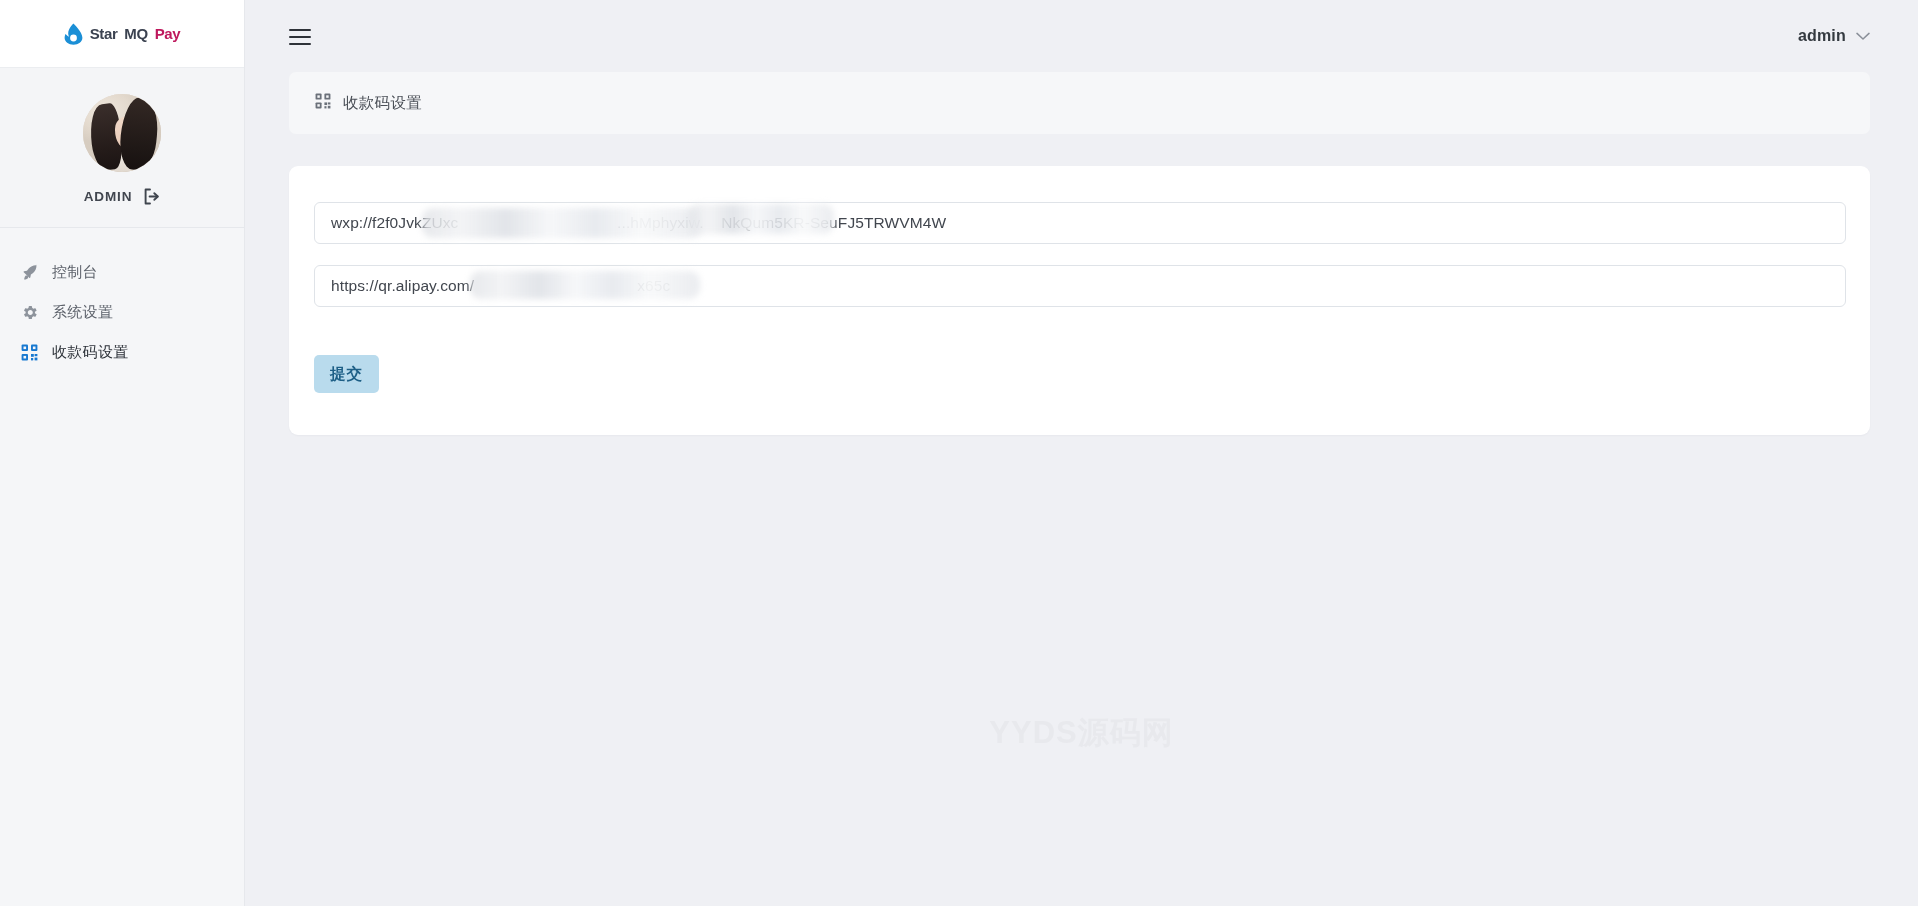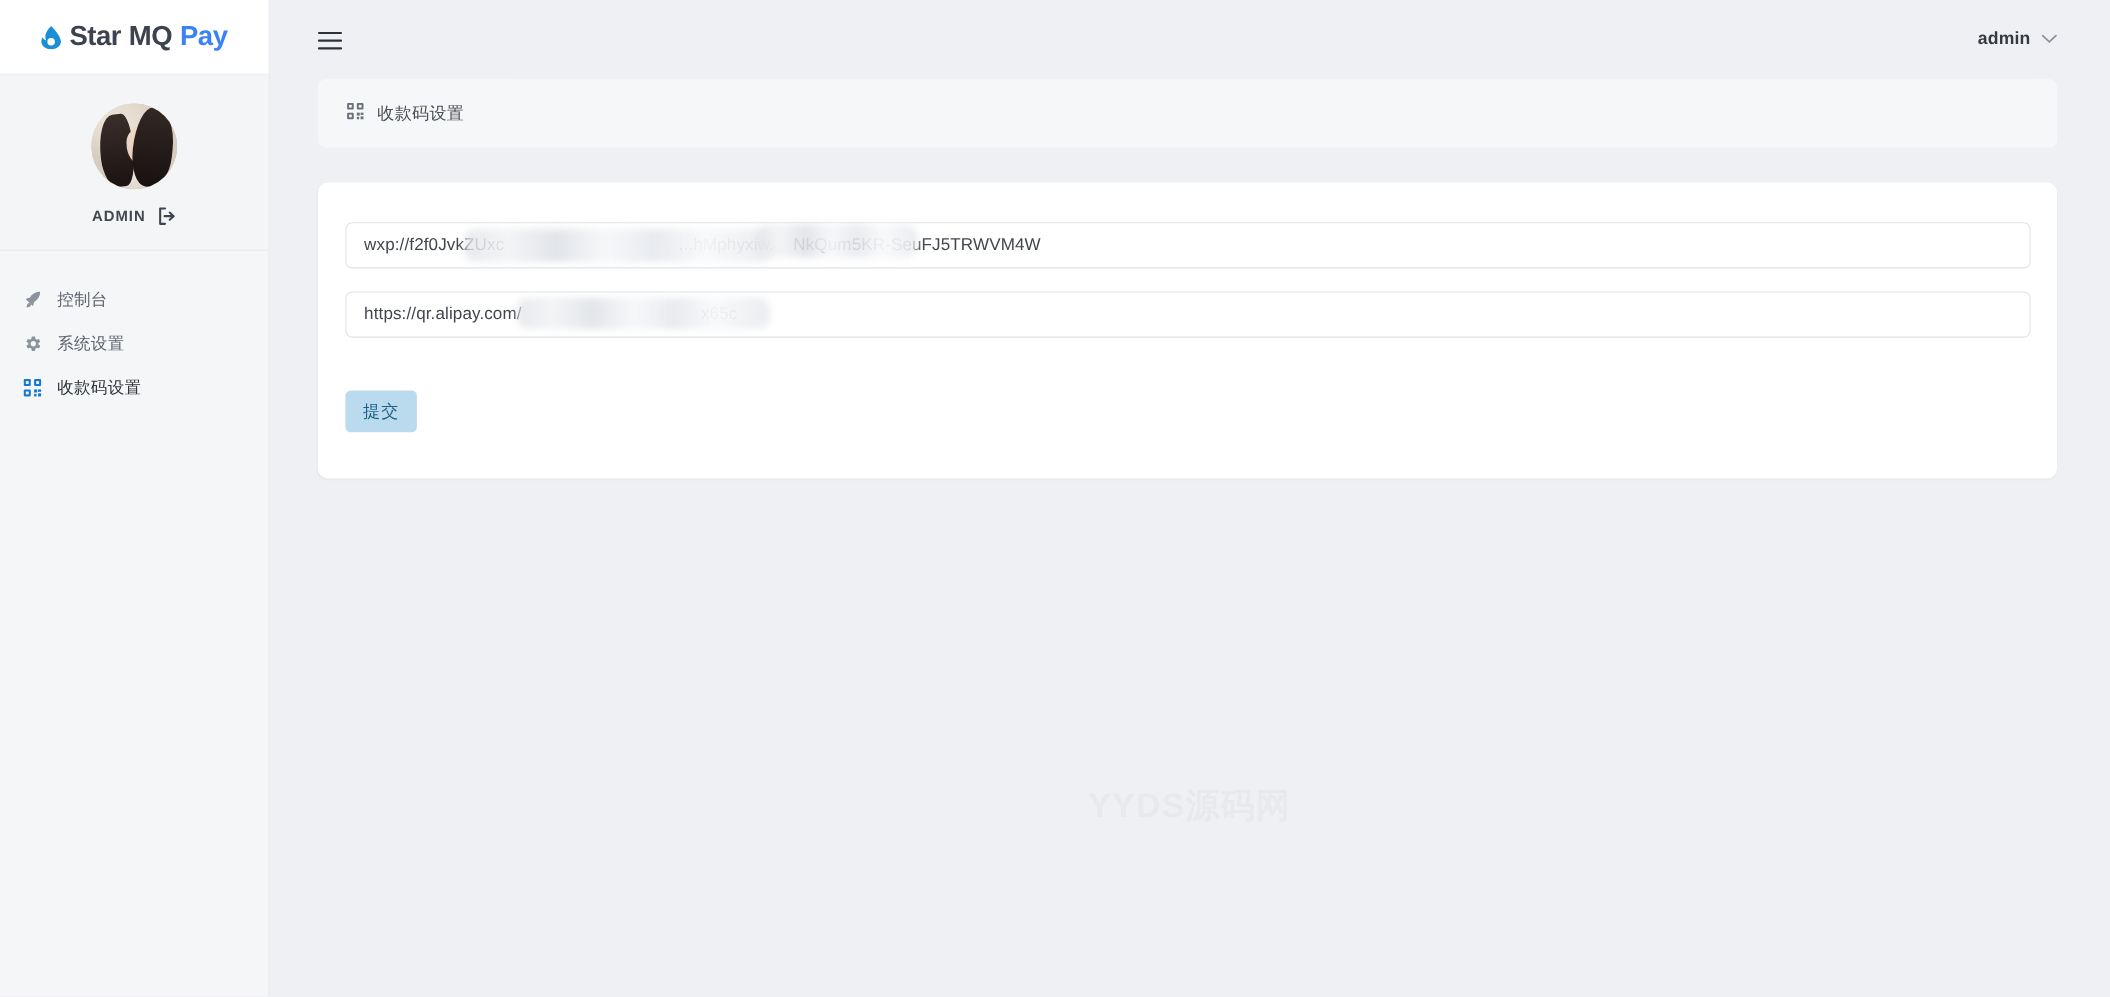--- a/index.html
+++ b/index.html
@@ -40,28 +40,28 @@
     display: flex;
     align-items: center;
     justify-content: center;
     border-bottom: 1px solid #ebedf0;
   }
 
   .logo {
     display: flex;
     align-items: center;
     gap: 7px;
-    font-size: 25px;
+    font-size: 15px;
     font-weight: 700;
     letter-spacing: -0.4px;
   }
   .logo-flame { display: block; }
   .logo-star { color: #3b4250; }
   .logo-mq { color: #3b4250; }
-  .logo-pay { color: #3b82f6; }
+  .logo-pay { color: #be185d; }
 
   .profile-area {
     background: #f4f5f7;
     padding: 26px 0 22px 0;
     display: flex;
     flex-direction: column;
     align-items: center;
     border-bottom: 1px solid #e6e8ec;
   }
 
@@ -287,20 +287,21 @@
     min-width: 60px;
     padding: 0 16px;
     background: #b9dbed;
     color: #1d5f86;
     border: none;
     border-radius: 5px;
     font-size: 15.5px;
     font-family: "Liberation Sans", sans-serif;
     letter-spacing: 1px;
     cursor: pointer;
+    font-weight: bold;
   }
 
   .watermark {
     position: absolute;
     left: 0;
     right: 0;
     top: 712px;
     text-align: center;
     font-size: 31px;
     font-weight: 700;

